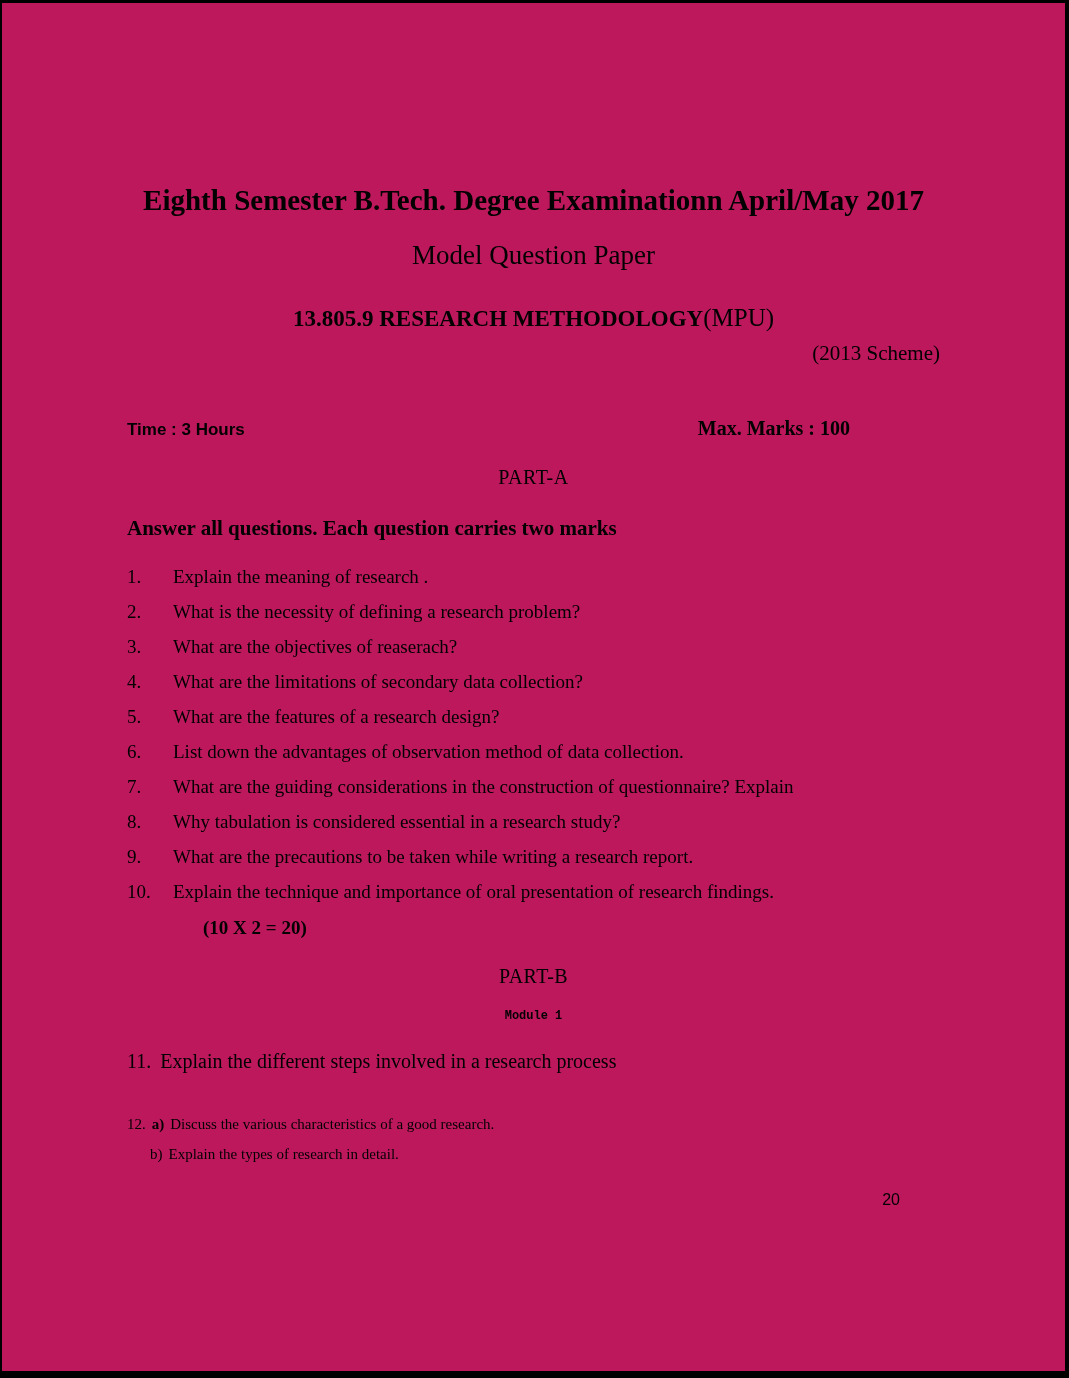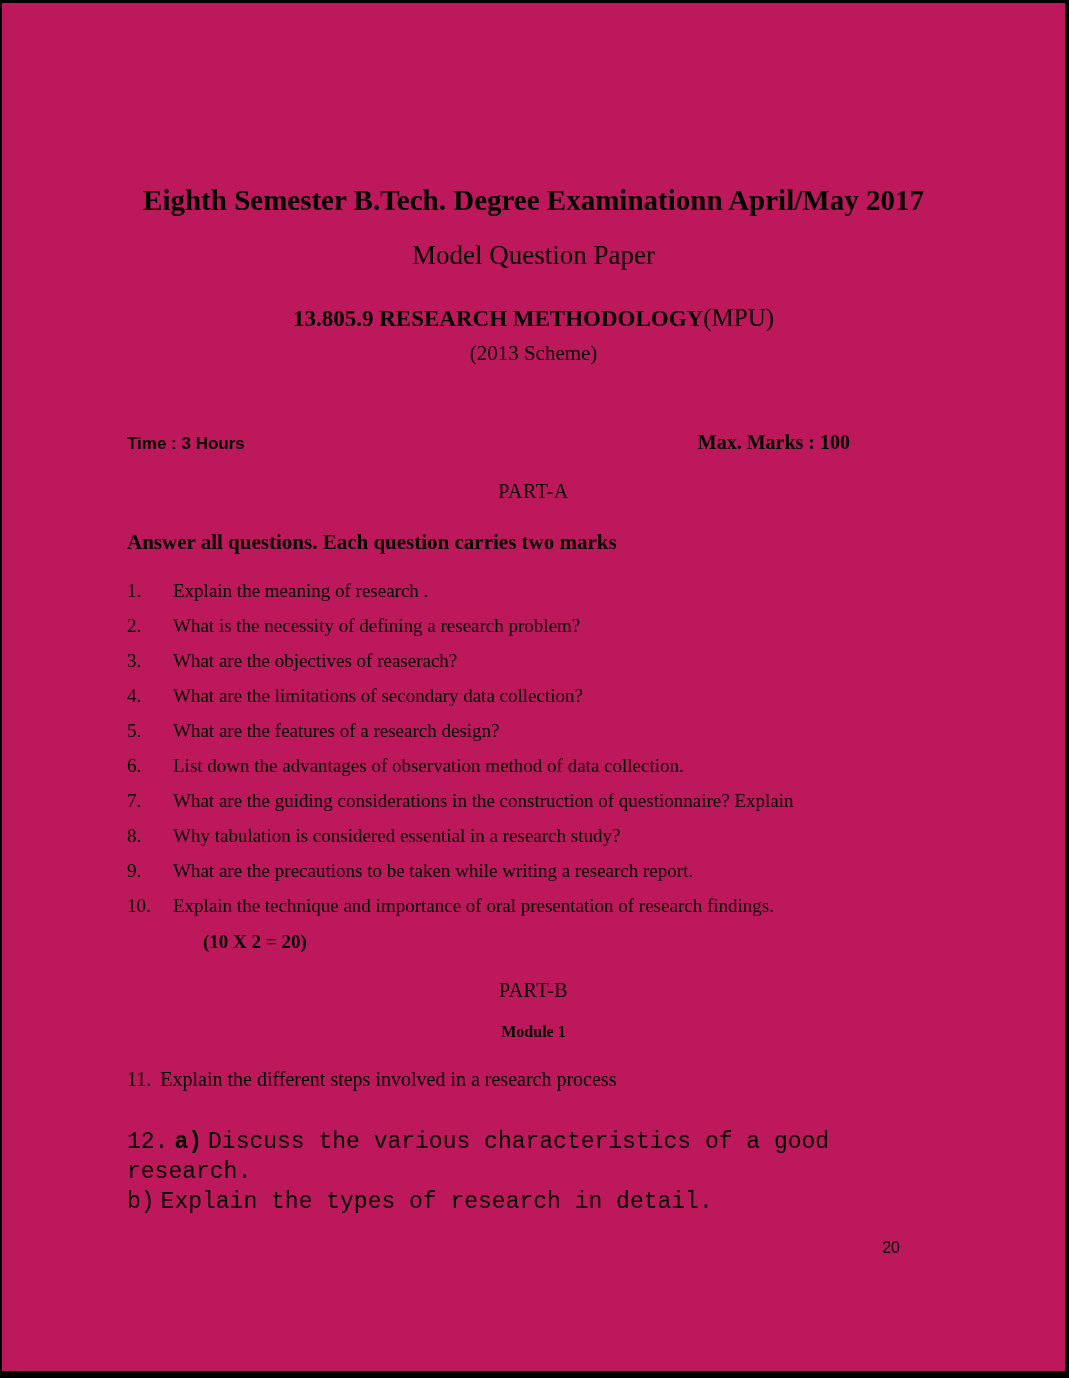--- a/index.html
+++ b/index.html
@@ -26,24 +26,24 @@
     margin:26px 0 0 0;
     font-size:27px;font-weight:normal;line-height:1.05;
   }
   .course{
     margin:34px 0 0 0;
     font-size:23px;font-weight:bold;line-height:1.1;
   }
   .course .mpu{font-size:25px;font-weight:400;}
   .scheme{
     margin:11px 0 0 0;
-    font-size:21px;font-weight:400;line-height:1.1;
+    font-size:21px;font-weight:400;line-height:1.1;text-align:right;
   }
   .meta-row{
-    margin-top:66px;
+    margin-top:52px;
     display:flex;justify-content:space-between;align-items:baseline;
     padding-right:90px;
   }
   .time{
     font-family:"Liberation Sans","DejaVu Sans",sans-serif;
     font-size:17px;font-weight:bold;
   }
   .marks{font-size:20px;font-weight:bold;}
   .part-heading{
     margin:26px 0 0 0;
@@ -60,34 +60,34 @@
     margin-bottom:15px;
   }
   .qnum{flex:0 0 46px;}
   .qtext{flex:1;}
   .marks-note{
     margin:3px 0 0 76px;
     font-size:19px;font-weight:bold;
   }
   .module-heading{
     margin:21px 0 0 0;
-    font-size:16px;font-weight:bold;
+    font-size:12px;font-weight:bold;font-family:Liberation Mono, monospace;
   }
   .pb-q11{
     margin:26px 0 0 0;
     font-size:20px;line-height:1.2;
   }
   .pb-q12{
     margin:36px 0 0 0;
-    font-size:23px;line-height:30px;font-family:Liberation Mono, monospace;
+    font-size:15px;line-height:30px;
   }
   .inline-gap{margin-left:9px;margin-top:36px;}
   .small-gap{margin-left:6px;}
   .bold{font-weight:bold;}
-  .q12b-line{}
+  .q12b-line{margin-left:23px;}
   .page-number{
     margin-top:22px;
     text-align:right;
     padding-right:40px;
     font-family:"Liberation Sans","DejaVu Sans",sans-serif;
     font-size:16px;
   }
 </style>
 </head>
 <body>

